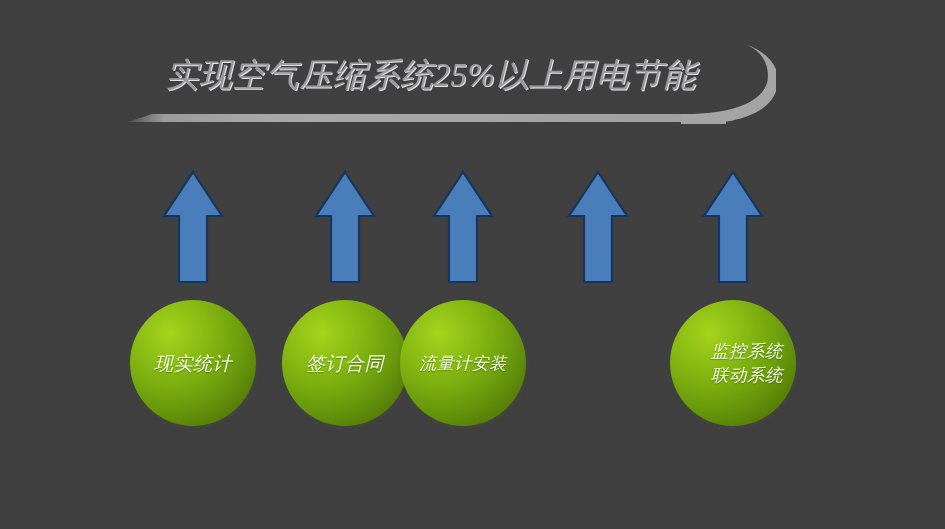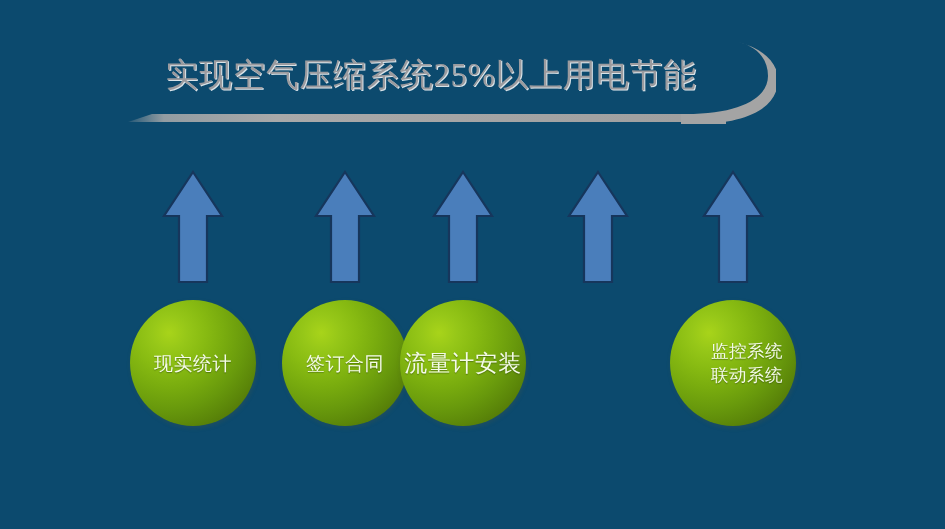--- a/index.html
+++ b/index.html
@@ -8,22 +8,23 @@
     background: #ffffff;
   }
   body {
     font-family: "Liberation Serif", "DejaVu Serif", serif;
   }
 
   #slide {
     position: relative;
     width: 945px;
     height: 529px;
-    background: #0c4a6e;
+    background: #404040;
     overflow: hidden;
+    font-style: italic;
   }
 
   
   #title-banner {
     position: absolute;
     left: 126px;
     top: 36px;
     width: 650px;
     height: 100px;
   }
@@ -108,21 +109,21 @@
     color: #f4fbe8;
     font-family: "Liberation Serif", "DejaVu Serif", serif;
     font-size: 19px;
     line-height: 25px;
     font-weight: 400;
     letter-spacing: 0.5px;
     text-shadow: 0 1px 1px rgba(40,60,10,0.45);
     padding: 0 4px;
     white-space: pre-line;
   }
-  .sphere-label.small { font-size: 23px; }
+  .sphere-label.small { font-size: 17px; }
   .sphere-label.two-line { font-size: 17.5px; line-height: 24px; margin-left: 28px; }
 </style>
 </head>
 <body>
 
 <div id="slide">
 
   <div id="title-banner">
 
     <svg id="title-frame-svg" viewBox="0 0 650 100" preserveAspectRatio="none" aria-hidden="true">

